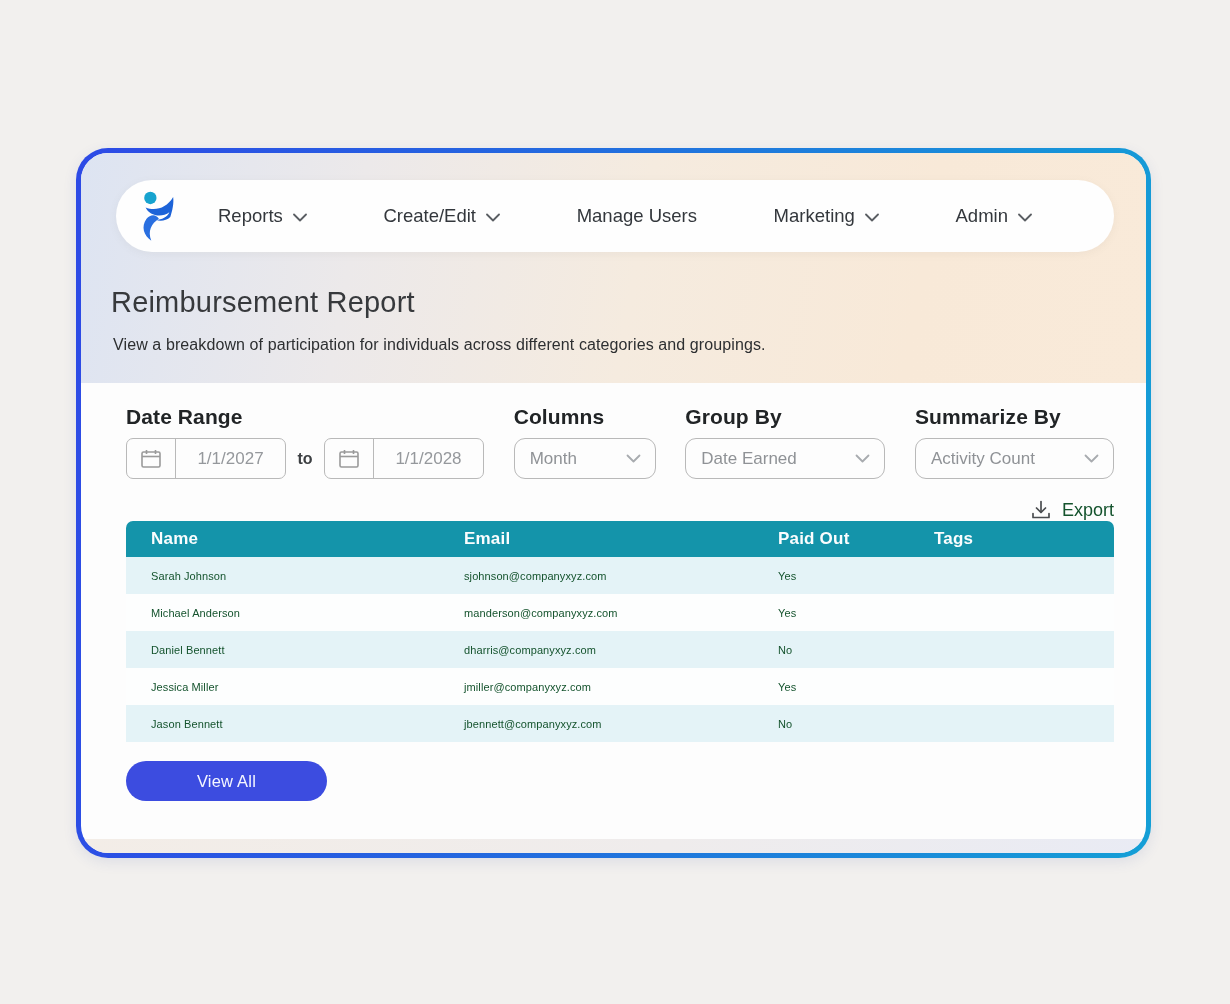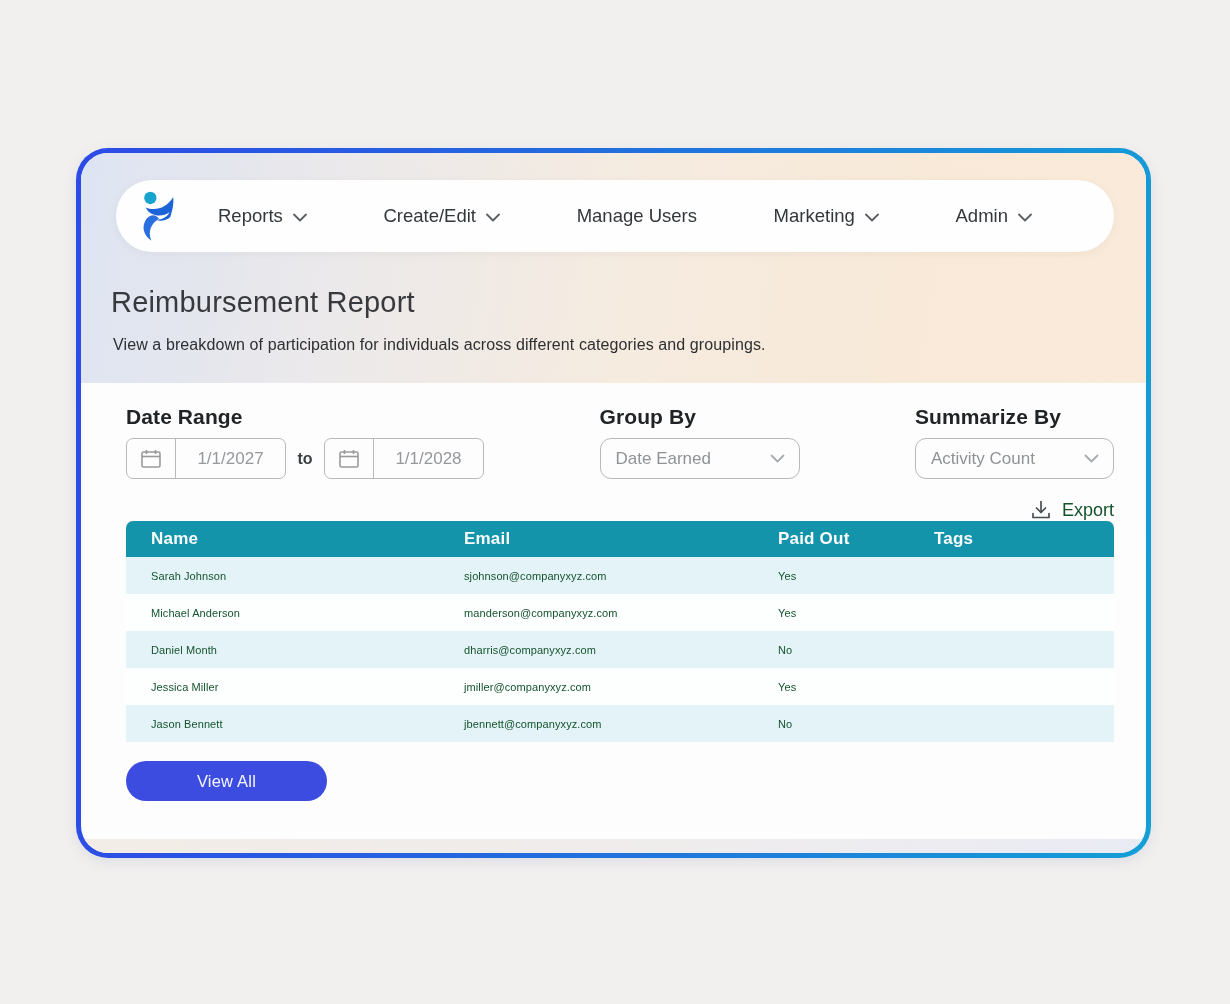--- a/index.html
+++ b/index.html
@@ -260,20 +260,29 @@
                       <line x1="6.5" y1="2" x2="6.5" y2="6"></line>
                       <line x1="15.5" y1="2" x2="15.5" y2="6"></line>
                     </g>
                   </svg>
               </span>
               <span class="date-value">1/1/2028</span>
             </div>
           </div>
         </div>
 
+        <div class="f-columns">
+          <div class="filter-label">Columns</div>
+          <div class="select">
+            <span class="select-value">Month</span>
+            <svg class="chev-sm icon-svg" viewBox="0 0 14 9">
+                <polyline points="1,1.5 7,7.5 13,1.5"></polyline>
+              </svg>
+          </div>
+        </div>
 
         <div class="f-group">
           <div class="filter-label">Group By</div>
           <div class="select">
             <span class="select-value">Date Earned</span>
             <svg class="chev-sm icon-svg" viewBox="0 0 14 9">
                 <polyline points="1,1.5 7,7.5 13,1.5"></polyline>
               </svg>
           </div>
         </div>
@@ -324,21 +333,21 @@
             <td>Yes</td>
             <td></td>
           </tr>
           <tr class="row-even">
             <td>Michael Anderson</td>
             <td>manderson@companyxyz.com</td>
             <td>Yes</td>
             <td></td>
           </tr>
           <tr class="row-odd">
-            <td>Daniel Month</td>
+            <td>Daniel Bennett</td>
             <td>dharris@companyxyz.com</td>
             <td>No</td>
             <td></td>
           </tr>
           <tr class="row-even">
             <td>Jessica Miller</td>
             <td>jmiller@companyxyz.com</td>
             <td>Yes</td>
             <td></td>
           </tr>

